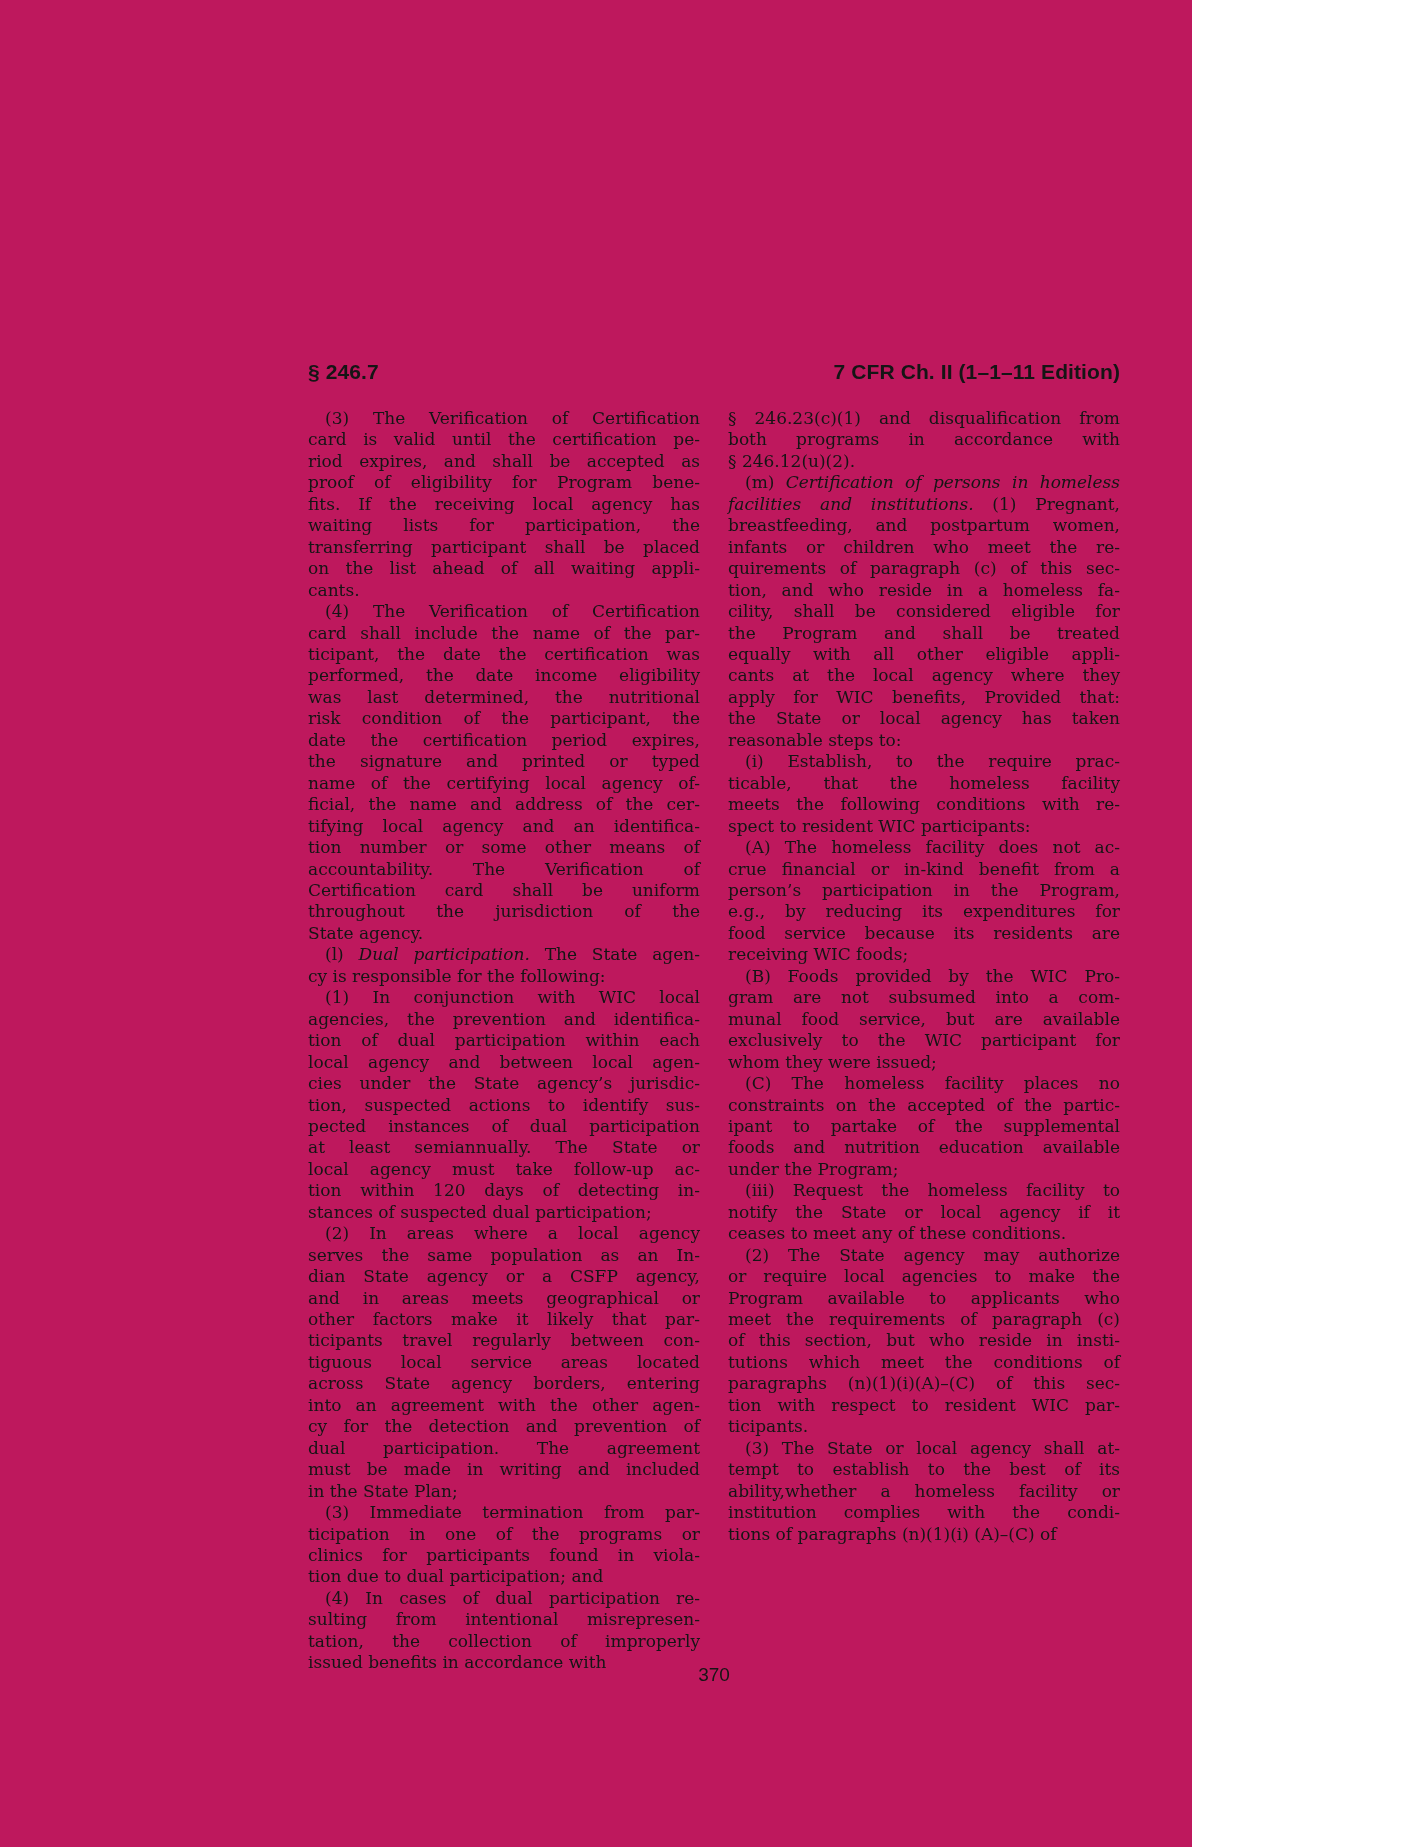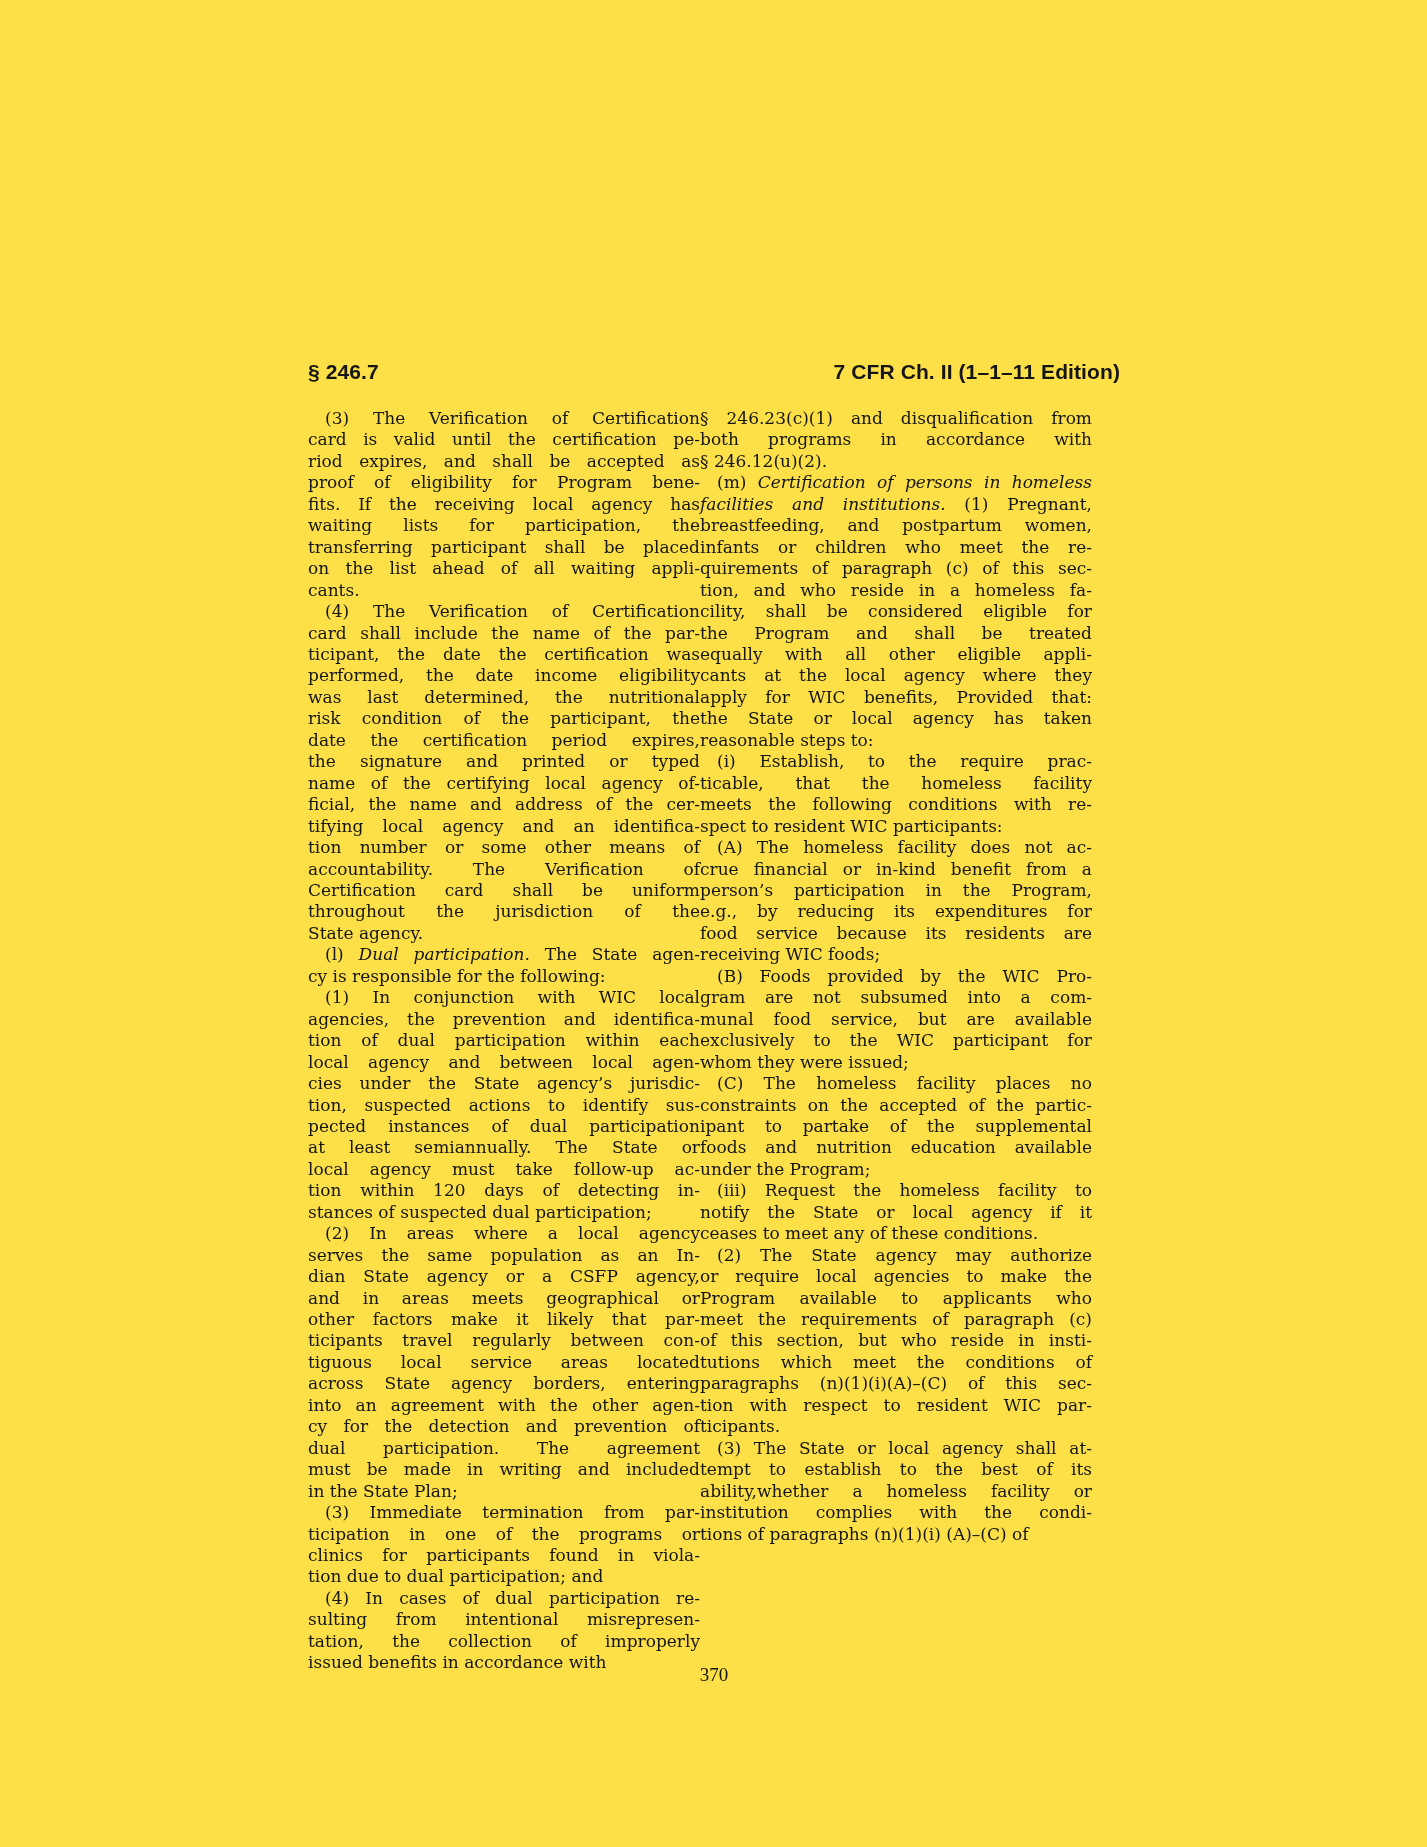--- a/index.html
+++ b/index.html
@@ -1,20 +1,20 @@
 <!DOCTYPE html>
 <html><head>
 <meta charset="utf-8">
 <style>
   html, body { margin: 0; padding: 0; background: #ffffff; }
   .canvas {
     position: relative;
-    width: 1427px;
+    width: 1192px;
     height: 1847px;
-    background: #fde047;
+    background: #be185d;
     color: #151515;
     overflow: hidden;
   }
   .header {
     position: absolute;
     left: 308px;
     top: 360px;
     width: 812px;
     display: flex;
     justify-content: space-between;
@@ -23,41 +23,42 @@
     font-weight: 700;
     font-size: 21px;
     letter-spacing: 0.1px;
   }
   .columns {
     position: absolute;
     left: 308px;
     top: 408px;
     width: 812px;
     display: flex;
+    gap: 28px;
     font-family: "DejaVu Serif", "Liberation Serif", serif;
     font-size: 17px;
     line-height: 21.45px;
   }
   .column { width: 392px; }
   .para { margin: 0; }
   .line {
     text-align: justify;
     text-align-last: justify;
     min-height: 21.45px;
   }
   .line.last { text-align-last: left; }
   .line.first { padding-left: 17px; }
   .it { font-style: italic; }
   .footer {
     position: absolute;
     left: 308px;
     top: 1664px;
     width: 812px;
     text-align: center;
-    font-family: Liberation Serif, serif;
+    font-family: Liberation Sans, sans-serif;
     font-size: 19px;
   }
 </style>
 </head>
 <body>
 
 <div class="canvas">
   <div class="header">
     <div class="h-left">§ 246.7</div>
     <div class="h-right">7 CFR Ch. II (1–1–11 Edition)</div>

